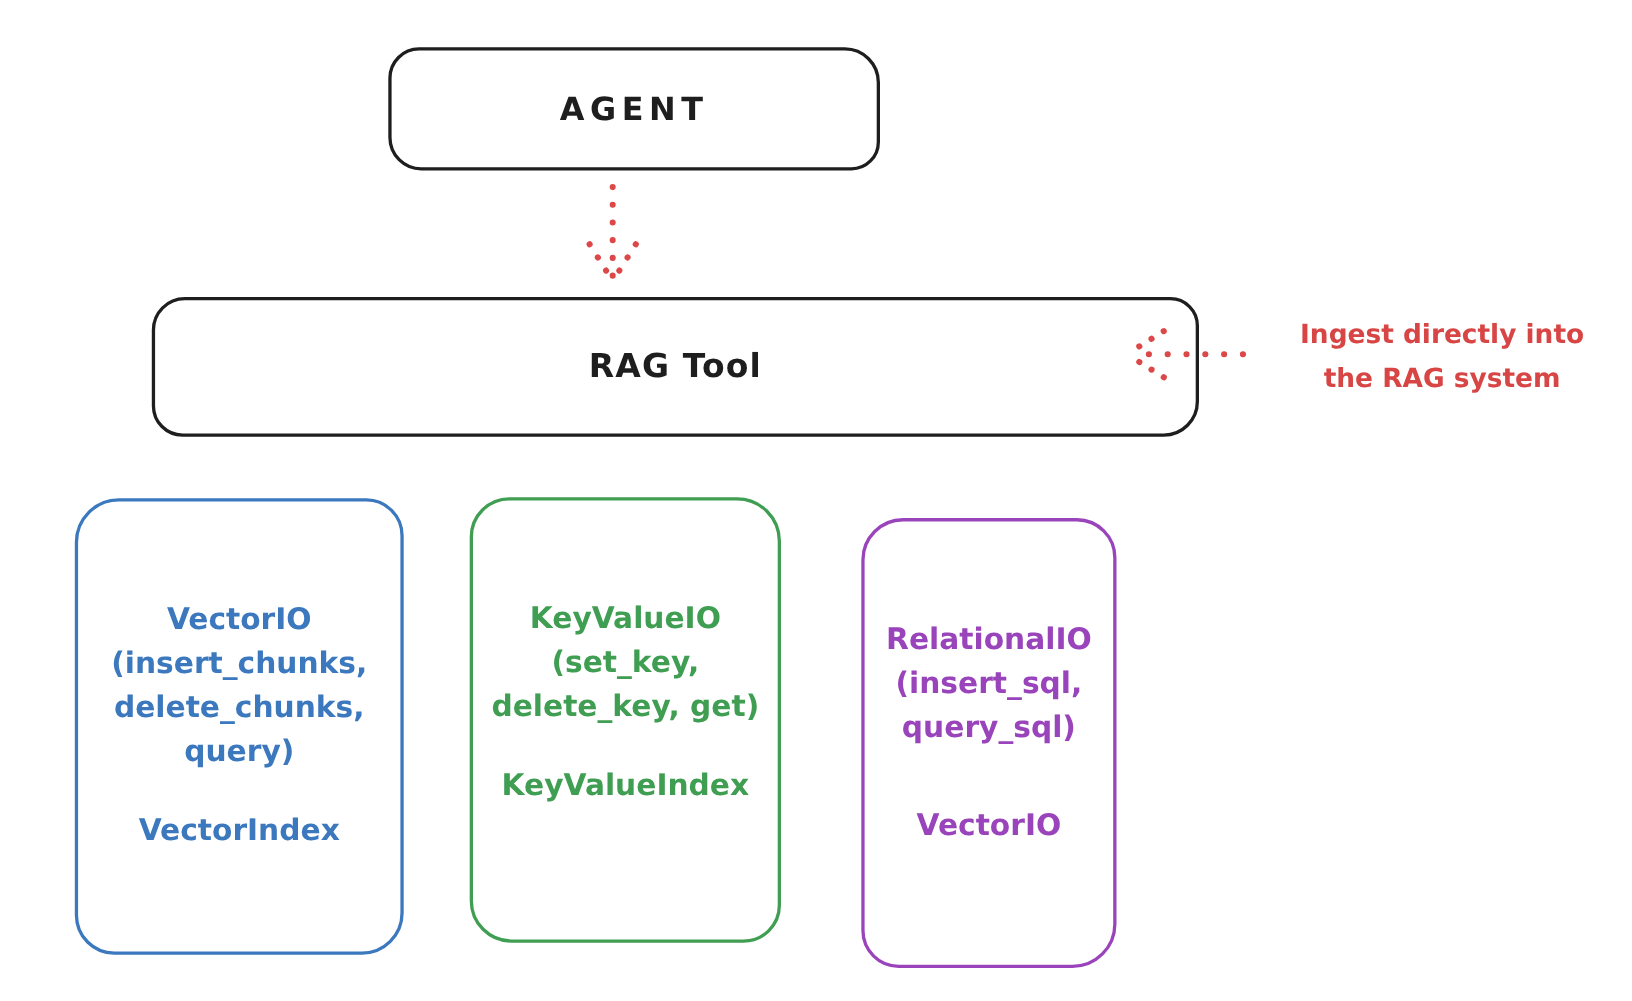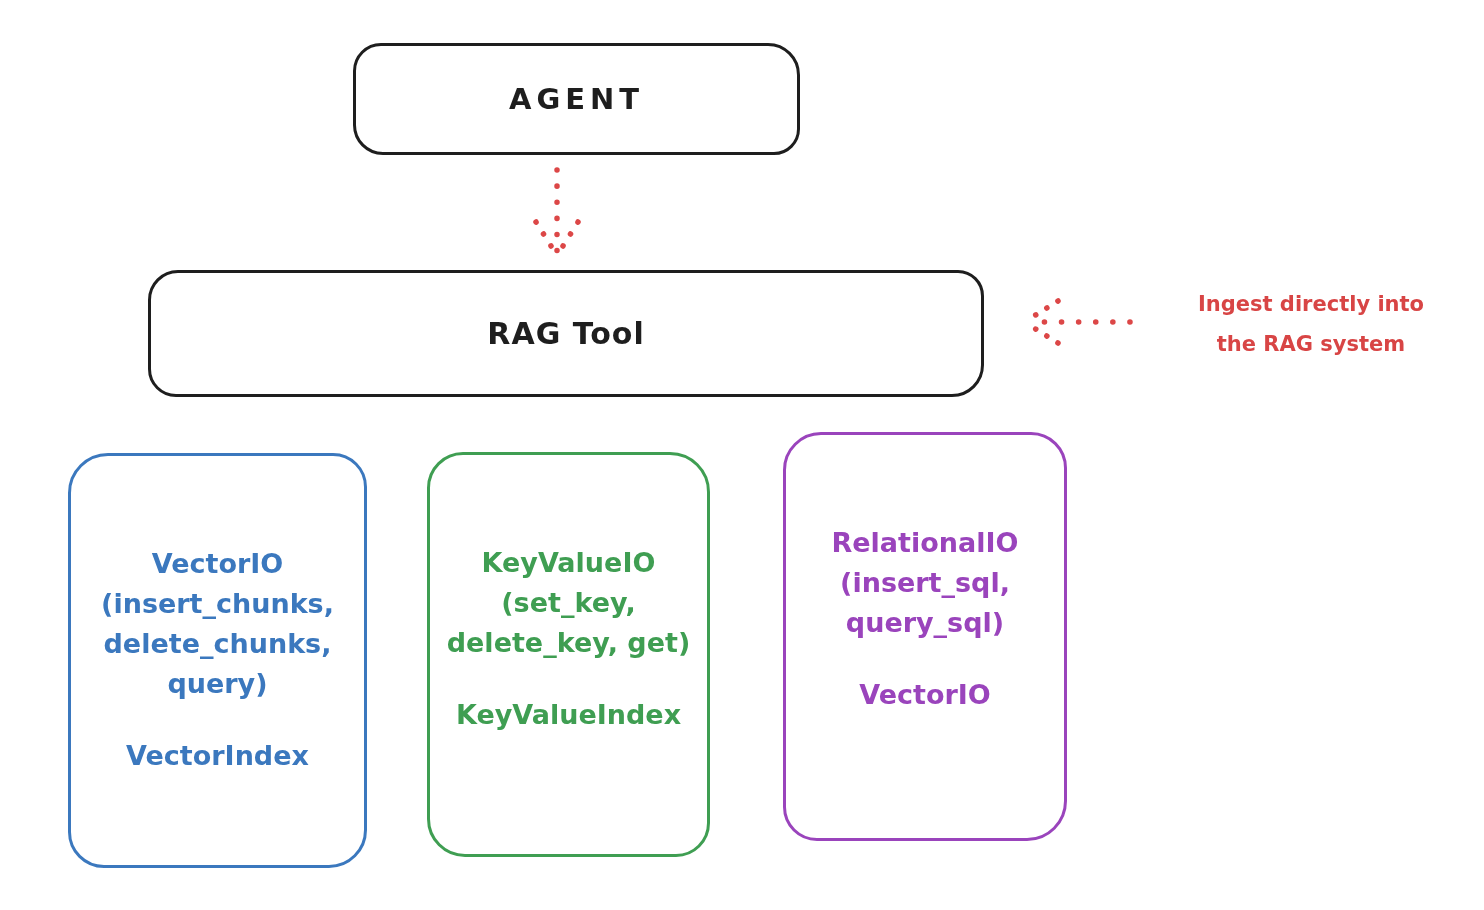--- a/index.html
+++ b/index.html
@@ -31,22 +31,22 @@
     width: 447px; height: 112px;
     border-radius: 28px 32px 26px 30px;
   }
   .agent-label {
     font-size: 29px;
     font-weight: 700;
     letter-spacing: 5px;
     color: #1e1e1e;
   }
   .rag-box {
-    left: 148px; top: 270px;
-    width: 836px; height: 127px;
+    left: 138px; top: 270px;
+    width: 952px; height: 127px;
     border-radius: 30px 26px 32px 28px;
   }
   .rag-label {
     font-size: 30px;
     font-weight: 600;
     letter-spacing: 1px;
     color: #1e1e1e;
   }
   .io-box {
     position: absolute;
@@ -80,32 +80,33 @@
     border-radius: 40px 34px 38px 36px;
   }
   .io-keyvalue {
     left: 427px; top: 452px;
     width: 283px; height: 405px;
     border-color: #3f9e52;
     color: #3f9e52;
     border-radius: 36px 40px 34px 38px;
   }
   .io-relational {
-    left: 783px; top: 432px;
-    width: 284px; height: 409px;
+    left: 783px; top: 471px;
+    width: 232px; height: 409px;
     border-color: #9a44bc;
     color: #9a44bc;
     border-radius: 38px 36px 40px 34px;
+    gap: 17px;
   }
   .annotation {
     position: absolute;
     left: 1138px; top: 284px;
     width: 346px;
     text-align: center;
-    font-size: 21px;
+    font-size: 24px;
     font-weight: 700;
     line-height: 40px;
     color: #d84545;
     white-space: pre-line;
   }
   .arrow-layer {
     position: absolute;
     left: 0; top: 0;
     width: 1484px; height: 910px;
     pointer-events: none;

